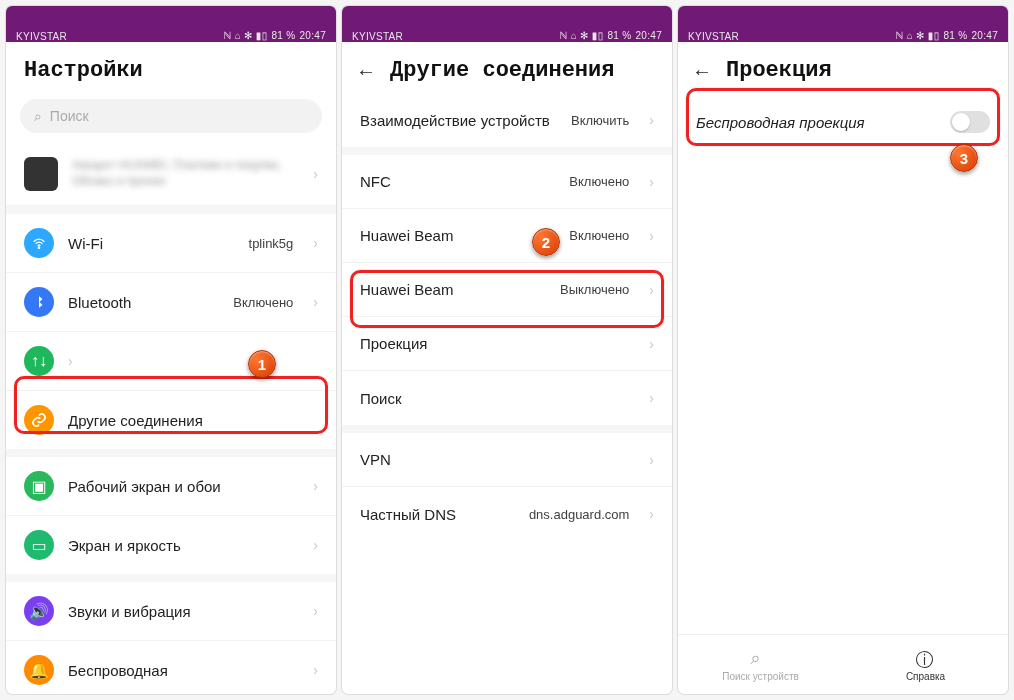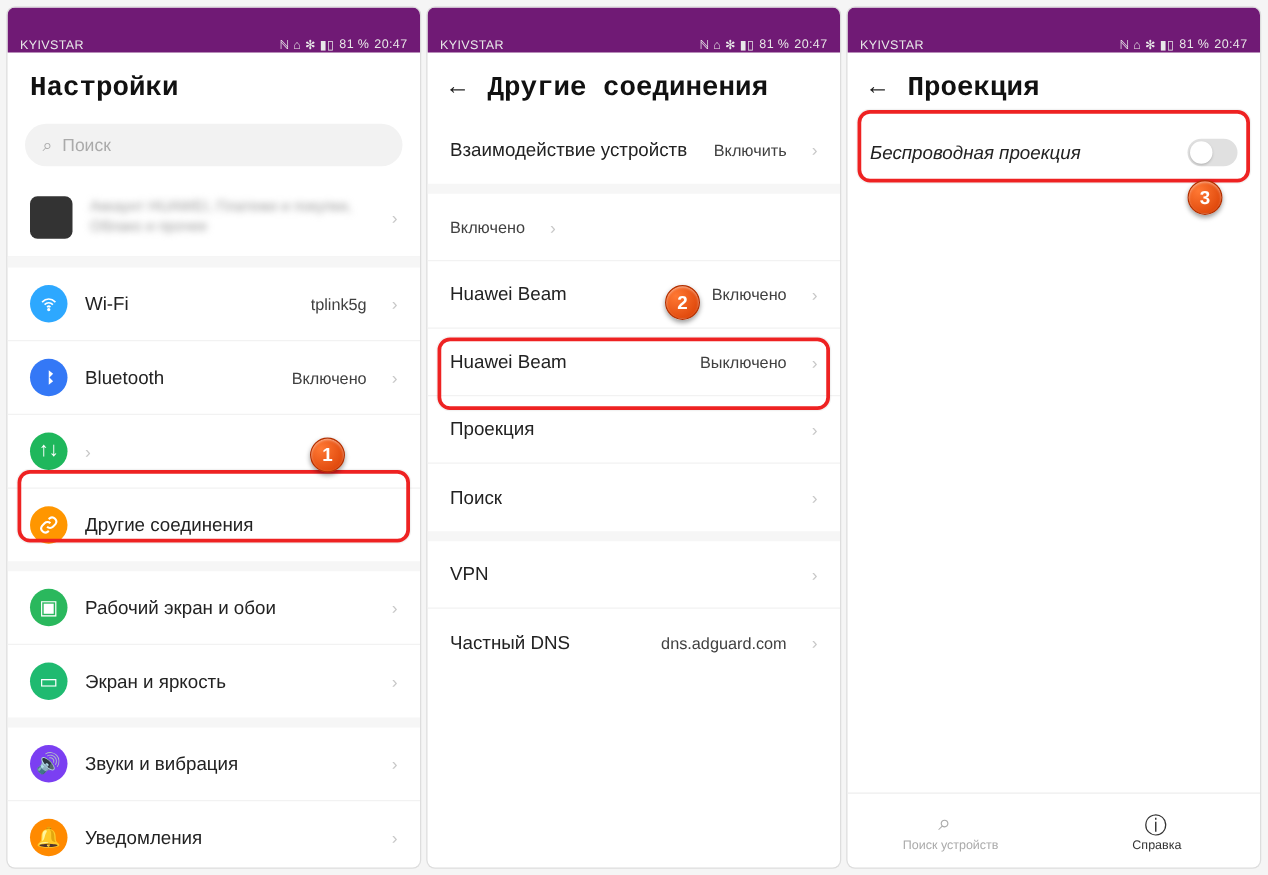--- a/index.html
+++ b/index.html
@@ -210,21 +210,21 @@
       <span class="chev">›</span>
     </div>
     <div class="sep"></div>
     <div class="row">
       <div class="icon snd">🔊</div>
       <span class="label">Звуки и вибрация</span>
       <span class="chev">›</span>
     </div>
     <div class="row noborder">
       <div class="icon notif">🔔</div>
-      <span class="label">Уведомления</span>
+      <span class="label">Беспроводная</span>
       <span class="chev">›</span>
     </div>
   </div>
   <div class="highlight" style="left:8px; right:8px; top:370px; height:58px;"></div>
   <div class="step-badge" style="top:344px; right:60px;">1</div>
 </div>
 
 <div class="phone">
   <div class="statusbar">
     <span>KYIVSTAR</span>
@@ -239,20 +239,21 @@
     <h1>Другие соединения</h1>
   </div>
   <div class="content">
     <div class="row noborder">
       <span class="label">Взаимодействие устройств</span>
       <span class="value">Включить</span>
       <span class="chev">›</span>
     </div>
     <div class="sep"></div>
     <div class="row">
+      <span class="label">NFC</span>
       <span class="value">Включено</span>
       <span class="chev">›</span>
     </div>
     <div class="row">
       <span class="label">Huawei Beam</span>
       <span class="value">Включено</span>
       <span class="chev">›</span>
     </div>
     <div class="row">
       <span class="label">Huawei Beam</span>

